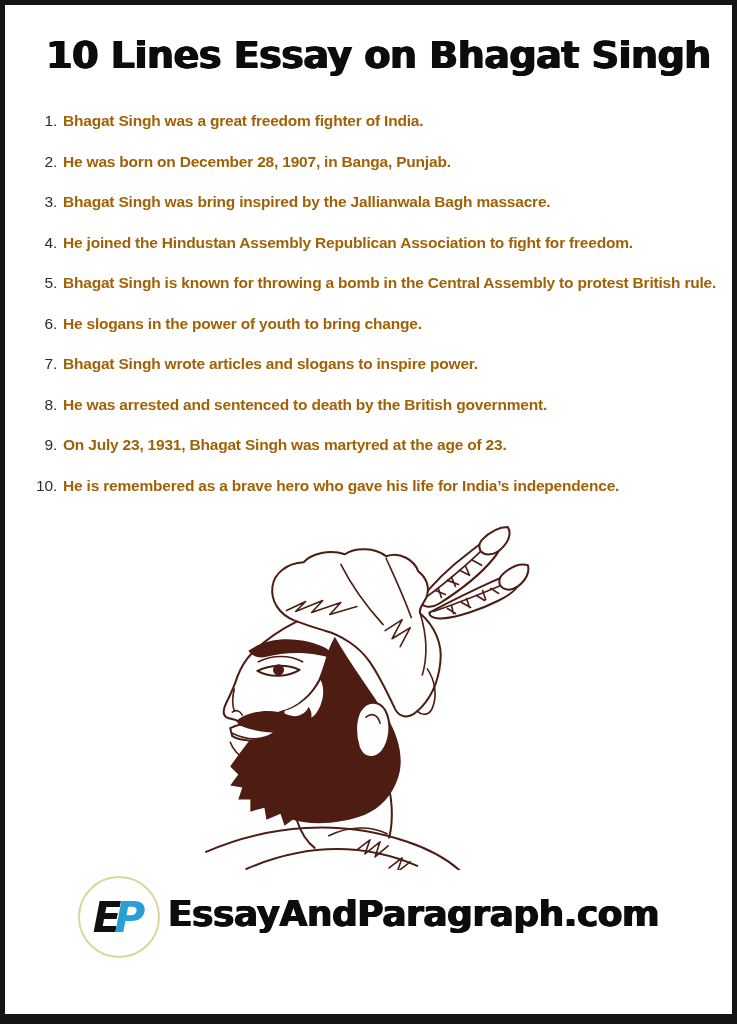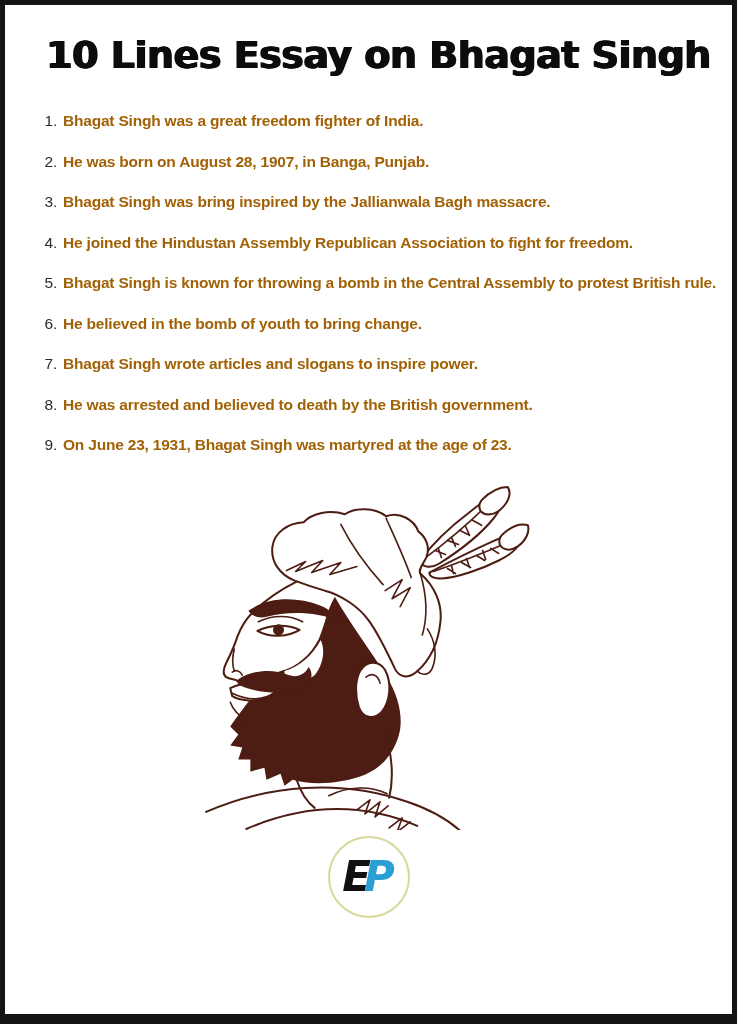--- a/index.html
+++ b/index.html
@@ -97,49 +97,53 @@
 
 <h1 class="title">10 Lines Essay on Bhagat Singh</h1>
 
 <ol class="essay-list">
   <li class="essay-item">
     <span class="item-num">1.</span>
     <span class="item-text">Bhagat Singh was a great freedom fighter of India.</span>
   </li>
   <li class="essay-item">
     <span class="item-num">2.</span>
-    <span class="item-text">He was born on August 28, 1907, in Banga, Punjab.</span>
+    <span class="item-text">He was born on December 28, 1907, in Banga, Punjab.</span>
   </li>
   <li class="essay-item">
     <span class="item-num">3.</span>
     <span class="item-text">Bhagat Singh was bring inspired by the Jallianwala Bagh massacre.</span>
   </li>
   <li class="essay-item">
     <span class="item-num">4.</span>
     <span class="item-text">He joined the Hindustan Assembly Republican Association to fight for freedom.</span>
   </li>
   <li class="essay-item justify">
     <span class="item-num">5.</span>
     <span class="item-text">Bhagat Singh is known for throwing a bomb in the Central Assembly to protest British rule.</span>
   </li>
   <li class="essay-item">
     <span class="item-num">6.</span>
-    <span class="item-text">He believed in the bomb of youth to bring change.</span>
+    <span class="item-text">He slogans in the power of youth to bring change.</span>
   </li>
   <li class="essay-item">
     <span class="item-num">7.</span>
     <span class="item-text">Bhagat Singh wrote articles and slogans to inspire power.</span>
   </li>
   <li class="essay-item">
     <span class="item-num">8.</span>
-    <span class="item-text">He was arrested and believed to death by the British government.</span>
+    <span class="item-text">He was arrested and sentenced to death by the British government.</span>
   </li>
   <li class="essay-item">
     <span class="item-num">9.</span>
-    <span class="item-text">On June 23, 1931, Bhagat Singh was martyred at the age of 23.</span>
+    <span class="item-text">On July 23, 1931, Bhagat Singh was martyred at the age of 23.</span>
+  </li>
+  <li class="essay-item">
+    <span class="item-num">10.</span>
+    <span class="item-text">He is remembered as a brave hero who gave his life for India’s independence.</span>
   </li>
 </ol>
 
 <div class="illustration-wrap">
   <svg width="362" height="352" viewBox="0 0 360 350" aria-hidden="true">
 
     <path class="wh" d="M230,83 C241,68 260,49 280,34 C294,23 305,14 312,11 C316,19 312,30 304,40 C291,56 269,73 250,85 C242,90 234,89 230,83 Z"></path>
     <path class="lnt" d="M234,81 C258,63 284,42 309,15"></path>
     <path class="lnt" d="M246,72 l10,4 M258,62 l11,4 M270,52 l10,5 M283,42 l9,5 M252,79 l-3,-9 M266,68 l-4,-9 M280,57 l-4,-9"></path>
     <path class="wh" d="M292,22 C300,14 310,9 318,9 C322,15 319,24 311,31 C304,37 296,38 291,33 C289,29 289,26 292,22 Z"></path>
@@ -188,13 +192,14 @@
 
     <path class="lnt" d="M168,330 L181,320 L176,334 L191,322 L186,337 L199,326"></path>
     <path class="lnt" d="M200,348 L213,338 L208,352 L221,342"></path>
   </svg>
 </div>
 
 <div class="footer">
   <div class="logo-circle">
     <span class="logo-ep"><span class="logo-e">E</span><span class="logo-p">P</span></span>
   </div>
+  <div class="site-name">EssayAndParagraph.com</div>
 </div>
 
 </body></html>

